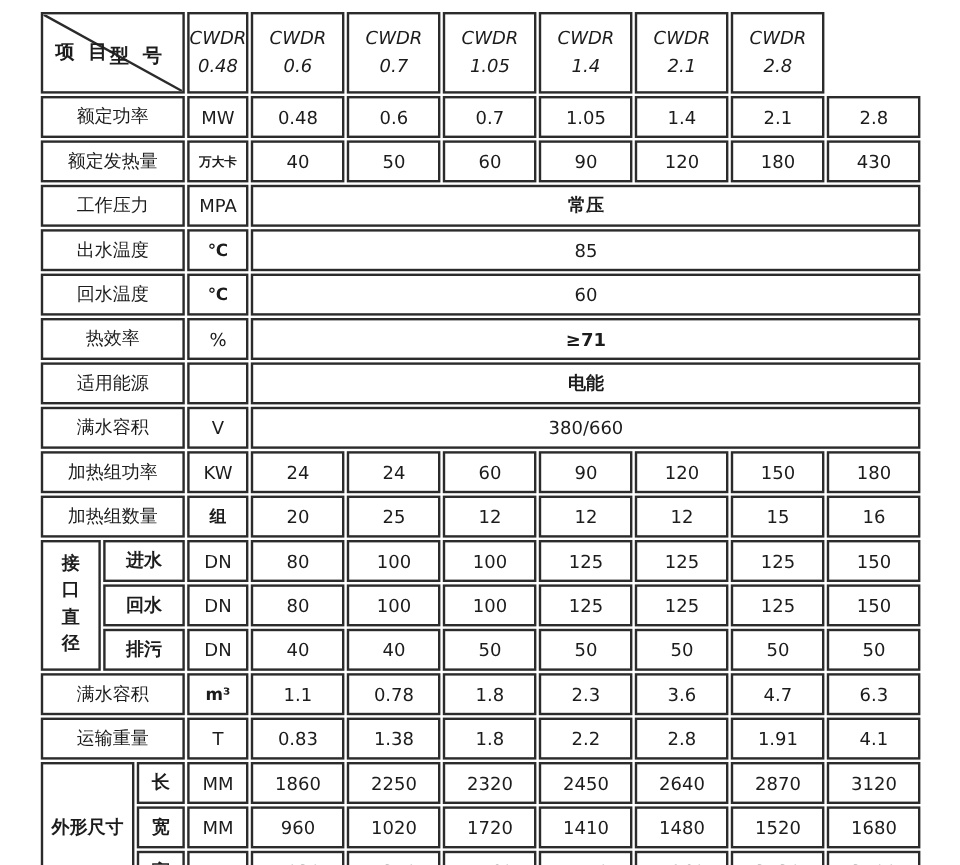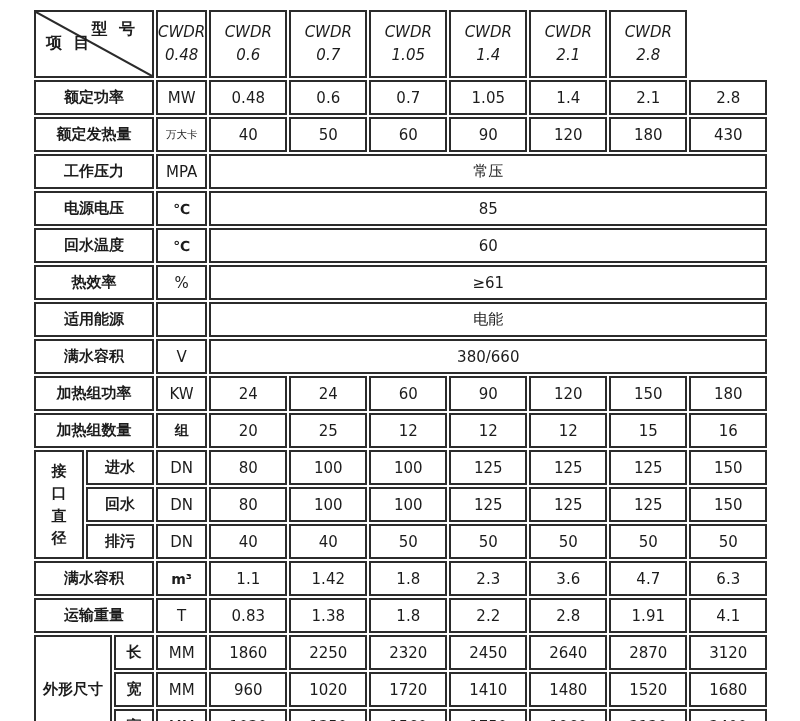--- a/index.html
+++ b/index.html
@@ -33,52 +33,53 @@
     overflow: hidden;
   }
   td.hd { background: #efefee; }           
   tr.r td { height: 35px; }
   tr.header-row td { height: 68px; }
 
   
   td.corner { position: relative; }
   td.corner svg { position: absolute; left: 0; top: 0; width: 100%; height: 100%; display: block; }
   .corner-model {
-    position: absolute; top: 7px; right: 14px;
+    position: absolute; top: 25px; right: 14px;
     font-weight: bold; font-size: 16px; letter-spacing: 3px;
   }
   .corner-item {
     position: absolute; bottom: 22px; left: 10px;
     font-weight: bold; font-size: 16px; letter-spacing: 3px;
   }
 
   
   .model-cell { line-height: 1.55; font-size: 14px; }
   .model-cell span { display: block; font-style: italic; }
 
   
-  .lbl { font-weight: bold; font-size: 15px; }
+  .lbl { font-weight: normal; font-size: 15px; }
   .sub-lbl { font-weight: bold; font-size: 15px; }
   .group-lbl { font-weight: bold; font-size: 15px; }
   .group-vertical .vtxt {
     display: inline-block;
     width: 1.05em;
     word-break: break-all;
     line-height: 1.5;
     white-space: normal;
+    font-family: Liberation Mono, monospace;
   }
 
   
   .unit { font-size: 13px; }
   .unit.cjk { font-weight: bold; font-size: 14px; }
-  .unit.small { font-size: 10.5px; font-weight: normal; margin-left: 28px; }
+  .unit.small { font-size: 10.5px; font-weight: bold; margin-left: 28px; }
 
   
   .val { font-size: 15px; }
-  .val.cjk { font-weight: normal; text-align: center; }
+  .val.cjk { font-weight: bold; text-align: center; }
 </style>
 </head>
 <body>
 
 <div class="page">
   <table class="spec">
     <colgroup>
       <col style="width:50px">
         <col style="width:26px">
         <col style="width:40px">
@@ -150,33 +151,33 @@
           <td class="val">120</td>
           <td class="val">180</td>
           <td class="val">430</td>
         </tr>
         <tr class="r">
           <td class="hd lbl" colspan="3">工作压力</td>
           <td class="hd unit">MPA</td>
           <td class="val cjk" colspan="7">常压</td>
         </tr>
         <tr class="r">
-          <td class="hd lbl" colspan="3">电源电压</td>
+          <td class="hd lbl" colspan="3">出水温度</td>
           <td class="hd unit cjk">℃</td>
           <td class="val" colspan="7">85</td>
         </tr>
         <tr class="r">
           <td class="hd lbl" colspan="3">回水温度</td>
           <td class="hd unit cjk">℃</td>
           <td class="val" colspan="7">60</td>
         </tr>
         <tr class="r">
           <td class="hd lbl" colspan="3">热效率</td>
           <td class="hd unit">%</td>
-          <td class="val cjk" colspan="7">≥61</td>
+          <td class="val cjk" colspan="7">≥71</td>
         </tr>
         <tr class="r">
           <td class="hd lbl" colspan="3">适用能源</td>
           <td class="hd unit"></td>
           <td class="val cjk" colspan="7">电能</td>
         </tr>
         <tr class="r">
           <td class="hd lbl" colspan="3">满水容积</td>
           <td class="hd unit">V</td>
           <td class="val" colspan="7">380/660</td>
@@ -234,21 +235,21 @@
           <td class="val">50</td>
           <td class="val">50</td>
           <td class="val">50</td>
           <td class="val">50</td>
           <td class="val">50</td>
         </tr>
         <tr class="r">
           <td class="hd lbl" colspan="3">满水容积</td>
           <td class="hd unit cjk">m³</td>
           <td class="val">1.1</td>
-          <td class="val">1.42</td>
+          <td class="val">0.78</td>
           <td class="val">1.8</td>
           <td class="val">2.3</td>
           <td class="val">3.6</td>
           <td class="val">4.7</td>
           <td class="val">6.3</td>
         </tr>
         <tr class="r">
           <td class="hd lbl" colspan="3">运输重量</td>
           <td class="hd unit">T</td>
           <td class="val">0.83</td>

